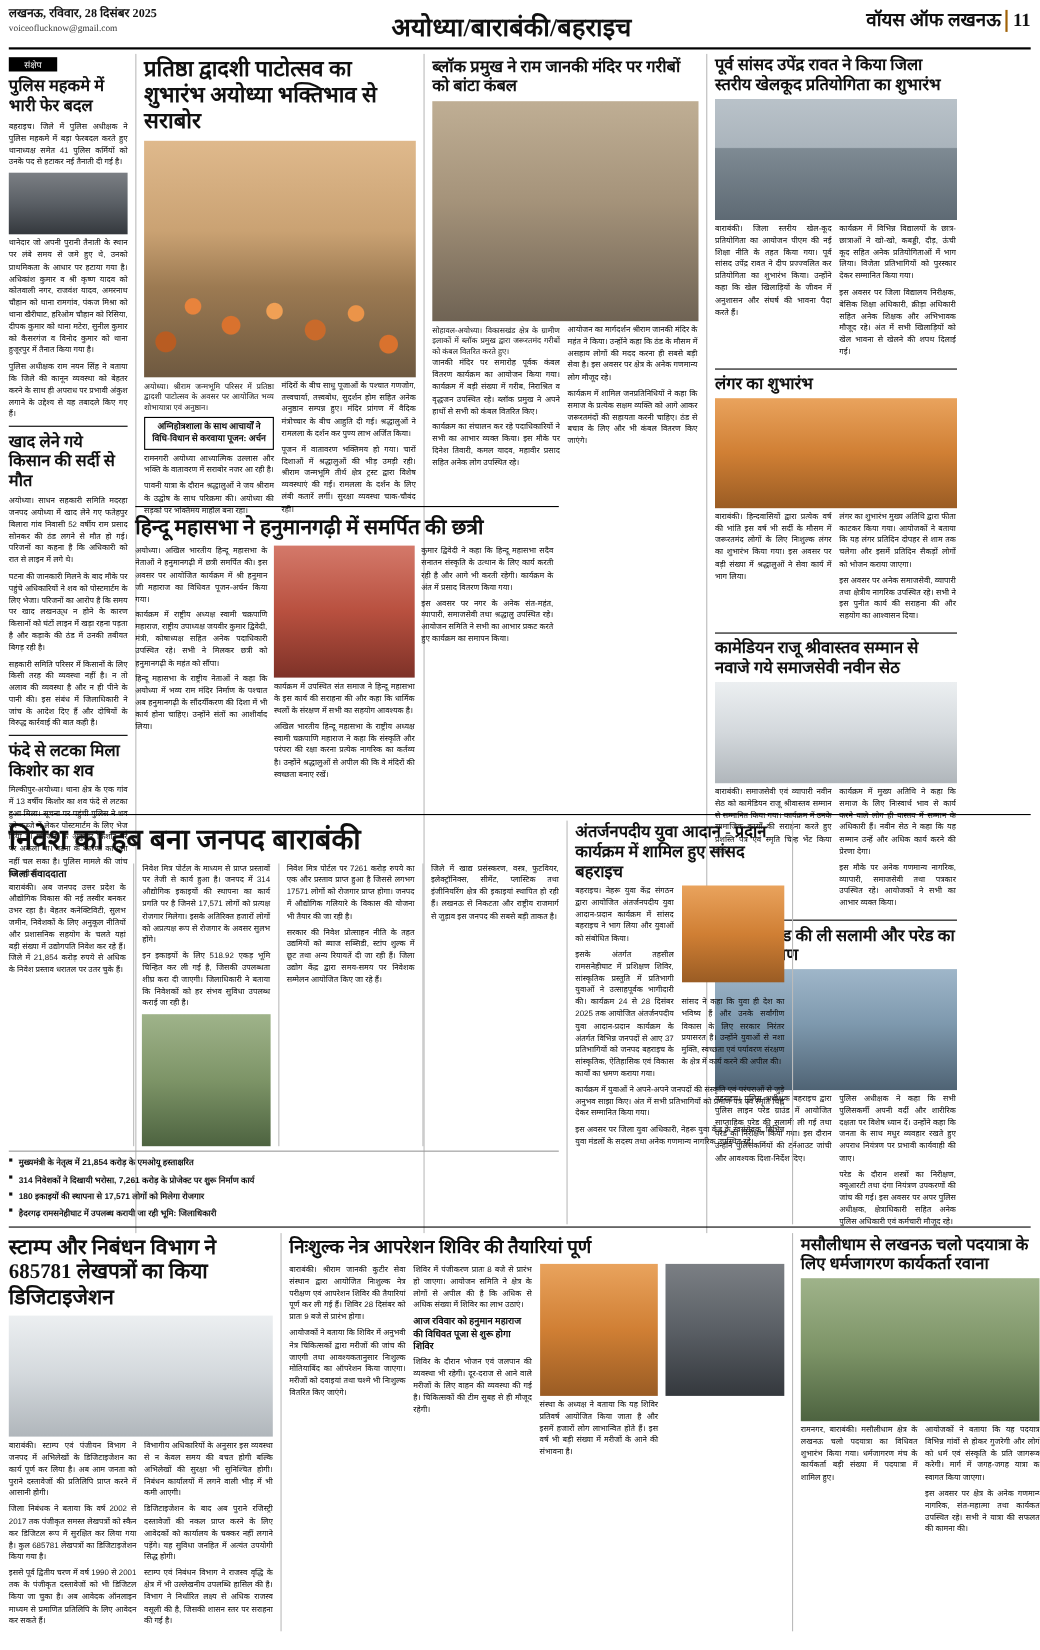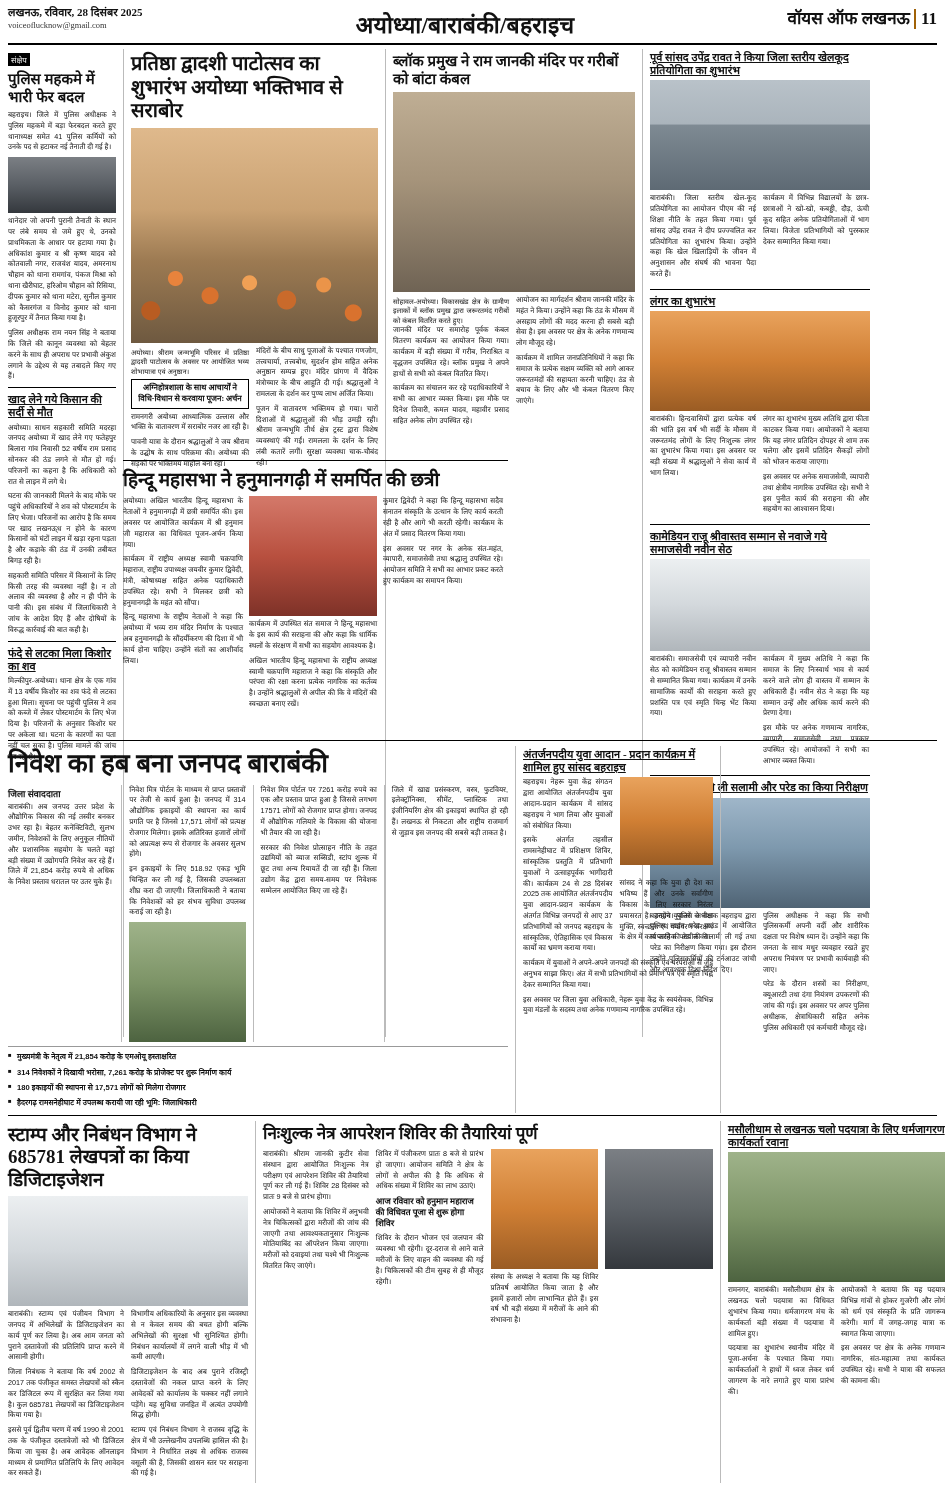--- a/index.html
+++ b/index.html
@@ -22,21 +22,21 @@
   .mast-right { display:flex; align-items:baseline; gap:4px; }
   .mast-right .brand { font-size:17px; font-weight:bold; }
   .mast-right .pagenum { font-size:17px; font-weight:bold; border-left:2px solid #a16207; padding-left:5px; }
 
   
   .cols { display:flex; gap:7px; }
   .vline { border-left:1px solid #bbb; }
 
   h2.head { font-size:20px; line-height:1.18; font-weight:bold; margin:3px 0 5px 0; }
   h3.head { font-size:15px; line-height:1.2; font-weight:bold; margin:3px 0 4px 0; }
-  h4.head { font-size:11px; line-height:1.2; font-weight:bold; margin:2px 0 3px 0;text-decoration:underline; }
+  h4.head { font-size:15px; line-height:1.2; font-weight:bold; margin:2px 0 3px 0; }
   .kicker { font-size:9px; font-weight:bold; margin:2px 0; }
 
   p.body { font-size:7.2px; line-height:1.5; text-align:justify; margin:0 0 4px 0; font-family:"Liberation Sans", sans-serif; }
 
   .rule { border-top:1px solid #000; margin:5px 0; }
   .rule-thin { border-top:1px solid #999; margin:4px 0; }
 
   .caption { font-size:7px; line-height:1.35; text-align:justify; font-family:"Liberation Sans", sans-serif; margin-top:2px; }
 
   
@@ -61,21 +61,21 @@
   .ph-green { background: linear-gradient(#9fb38a 0%, #7d9467 50%, #4d6340 100%); }
 
   .bullets { font-size:7.6px; line-height:1.5; font-family:"Liberation Sans", sans-serif; }
   .bullets div { margin-bottom:4px; padding-left:9px; position:relative; font-weight:bold; }
   .bullets div::before { content:"■"; position:absolute; left:0; top:0; font-size:6px; color:#111; }
 
   .boxed { border:1px solid #000; padding:3px 4px; font-size:8px; font-weight:bold; line-height:1.35; text-align:center; margin:3px 0; }
 
   .smallbold { font-size:8.5px; font-weight:bold; line-height:1.3; }
 
-  .blockband { background:#000; color:#fff; font-size:8px; padding:1px 3px; display:inline-block; }
+  .blockband { background:#000; color:#fff; font-size:8px; padding:1px 14px; display:inline-block; }
 </style>
 </head>
 <body>
 
 <div class="page">
 
   <div class="masthead">
     <div class="mast-left">
       <div class="dateline">लखनऊ, रविवार, 28 दिसंबर 2025</div>
       <div class="mail">voiceoflucknow@gmail.com</div>
@@ -147,20 +147,21 @@
 
     <div style="width:220px;">
       <h4 class="head">पूर्व सांसद उपेंद्र रावत ने किया जिला स्तरीय खेलकूद प्रतियोगिता का शुभारंभ</h4>
       <div class="photo ph-group" style="height:110px;"></div>
       <div class="cols" style="margin-top:3px;">
         <div style="width:106px;">
           <p class="body">बाराबंकी। जिला स्तरीय खेल-कूद प्रतियोगिता का आयोजन पीएम की नई शिक्षा नीति के तहत किया गया। पूर्व सांसद उपेंद्र रावत ने दीप प्रज्ज्वलित कर प्रतियोगिता का शुभारंभ किया। उन्होंने कहा कि खेल खिलाड़ियों के जीवन में अनुशासन और संघर्ष की भावना पैदा करते हैं।</p>
         </div>
         <div style="width:106px;">
           <p class="body">कार्यक्रम में विभिन्न विद्यालयों के छात्र-छात्राओं ने खो-खो, कबड्डी, दौड़, ऊंची कूद सहित अनेक प्रतियोगिताओं में भाग लिया। विजेता प्रतिभागियों को पुरस्कार देकर सम्मानित किया गया।</p>
+          <p class="body">इस अवसर पर जिला विद्यालय निरीक्षक, बेसिक शिक्षा अधिकारी, क्रीड़ा अधिकारी सहित अनेक शिक्षक और अभिभावक मौजूद रहे। अंत में सभी खिलाड़ियों को खेल भावना से खेलने की शपथ दिलाई गई।</p>
         </div>
       </div>
       <div class="rule"></div>
       <h4 class="head">लंगर का शुभारंभ</h4>
       <div class="photo ph-orange" style="height:100px;"></div>
       <div class="cols" style="margin-top:3px;">
         <div style="width:106px;">
           <p class="body">बाराबंकी। हिन्दवासियों द्वारा प्रत्येक वर्ष की भांति इस वर्ष भी सर्दी के मौसम में जरूरतमंद लोगों के लिए निःशुल्क लंगर का शुभारंभ किया गया। इस अवसर पर बड़ी संख्या में श्रद्धालुओं ने सेवा कार्य में भाग लिया।</p>
         </div>
         <div style="width:106px;">
@@ -327,21 +328,20 @@
       </div>
 
       <div class="vline"></div>
 
       <div style="width:220px;">
         <h4 class="head">मसौलीधाम से लखनऊ चलो पदयात्रा के लिए धर्मजागरण कार्यकर्ता रवाना</h4>
         <div class="photo ph-green" style="height:130px;"></div>
         <div class="cols" style="margin-top:3px;">
           <div style="width:106px;">
             <p class="body">रामनगर, बाराबंकी। मसौलीधाम क्षेत्र के लखनऊ चलो पदयात्रा का विधिवत शुभारंभ किया गया। धर्मजागरण मंच के कार्यकर्ता बड़ी संख्या में पदयात्रा में शामिल हुए।</p>
-            <p class="body">पदयात्रा का शुभारंभ स्थानीय मंदिर में पूजा-अर्चना के पश्चात किया गया। कार्यकर्ताओं ने हाथों में ध्वज लेकर धर्म जागरण के नारे लगाते हुए यात्रा प्रारंभ की।</p>
           </div>
           <div style="width:106px;">
             <p class="body">आयोजकों ने बताया कि यह पदयात्रा विभिन्न गांवों से होकर गुजरेगी और लोगों को धर्म एवं संस्कृति के प्रति जागरूक करेगी। मार्ग में जगह-जगह यात्रा का स्वागत किया जाएगा।</p>
             <p class="body">इस अवसर पर क्षेत्र के अनेक गणमान्य नागरिक, संत-महात्मा तथा कार्यकर्ता उपस्थित रहे। सभी ने यात्रा की सफलता की कामना की।</p>
           </div>
         </div>
       </div>
     </div>
   </div>
 

